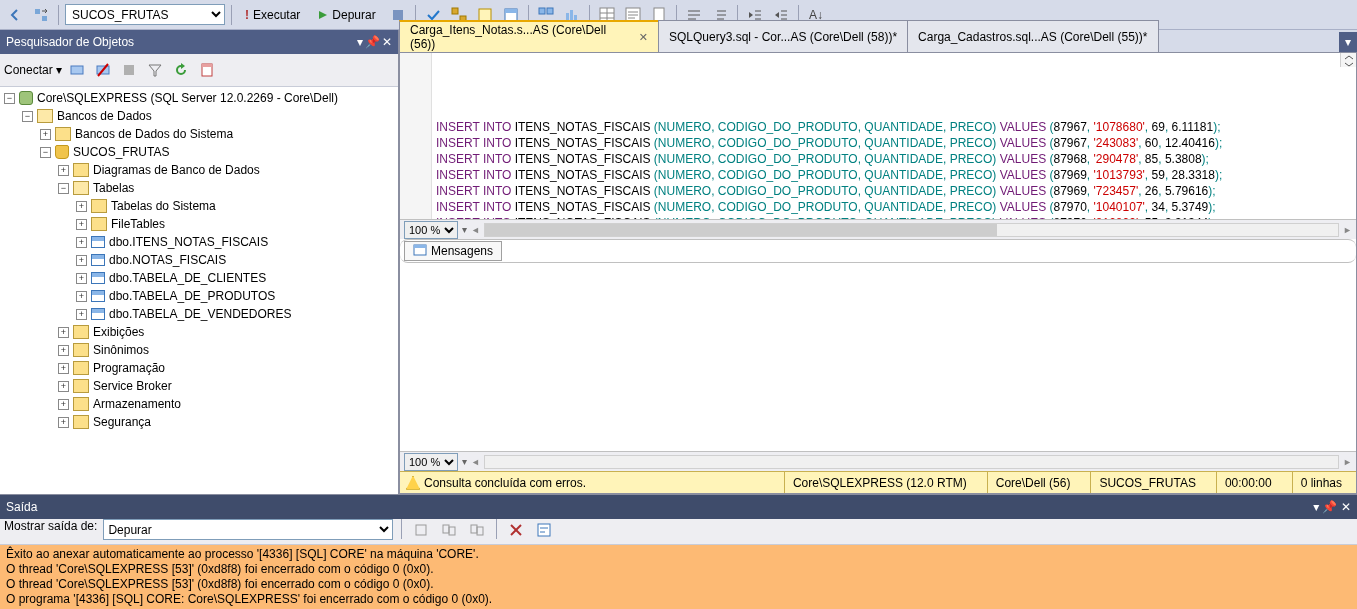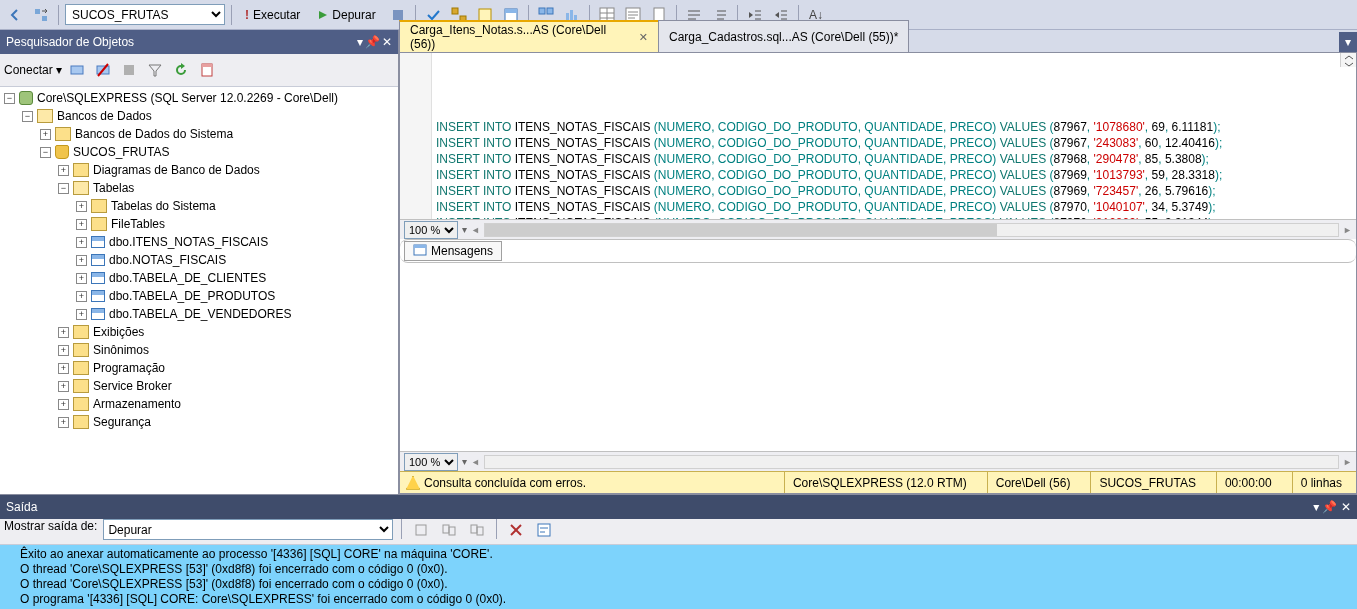--- a/index.html
+++ b/index.html
@@ -27,39 +27,39 @@
 .tabs-row { height: 22px; display: flex; background: #d6dbe9; align-items: flex-end; }
 .tab { height: 32px; padding: 0 10px; display: flex; align-items: center; border: 1px solid #8a8ea0; border-bottom: none; background: #e4e6ed; margin-right: -1px; cursor: pointer; max-width: 260px; }
 .tab.active { background: #fff4b9; border-top: 2px solid #e8a800; }
 .tab .close { margin-left: 6px; font-size: 11px; color: #666; }
 .tabs-spacer { flex: 1; }
 .tabs-menu { width: 18px; height: 20px; background: #4f5e86; display: flex; align-items: center; justify-content: center; color: #fff; cursor: pointer; }
 .editor-wrap { flex: 1; display: flex; flex-direction: column; background: #fff; min-height: 0; border: 1px solid #8a8ea0; }
 .editor { flex: 0 0 166px; overflow: auto; font-family: Consolas, monospace; font-size: 13px; line-height: 16px; white-space: pre; padding: 2px 0 2px 36px; position: relative; }
 .gutter { position: absolute; left: 0; top: 0; bottom: 0; width: 32px; background: #f5f5f5; border-right: 1px solid #e0e0e0; }
 .indicator-bar { position: absolute; right: 0; top: 0; width: 16px; background: #f5f5f5; border-left: 1px solid #d0d0d0; display: flex; align-items: flex-start; justify-content: center; padding-top: 2px; }
-.kw { color: #0f766e; }
+.kw { color: #701a75; }
 .str { color: #cc0000; }
 .grn { color: #008080; }
 .zoom-bar { height: 20px; border-top: 1px solid #c0c0c0; display: flex; align-items: center; padding: 0 4px; gap: 4px; background: #eeeef2; }
 .zoom-combo { height: 18px; border: 1px solid #7f9db9; font-size: 11px; }
 .hscroll { flex: 1; height: 14px; background: #f0f0f0; border: 1px solid #d0d0d0; position: relative; }
 .hscroll-thumb { position: absolute; left: 0; width: 60%; height: 100%; background: #cdcdcd; }
 .msg-tabs { height: 24px; border-top: 1px solid #c0c0c0; display: flex; align-items: center; padding: 0 4px; background: #fff; border-bottom: 1px solid #c0c0c0; border-radius: 8px; }
 .msg-tab { display: flex; align-items: center; gap: 4px; padding: 2px 8px; border: 1px solid #a0a0a0; background: #f8f8f8; cursor: pointer; }
 .msg-pane { flex: 1; background: #fff; }
 .status-bar { height: 22px; background: #fff4b9; border-top: 1px solid #c8b050; display: flex; align-items: center; padding: 0 6px; gap: 12px; }
 .status-warn { display: flex; align-items: center; gap: 4px; flex: 1; }
 .warn-icon { width: 14px; height: 14px; background: #ffd24a; border: 1px solid #b89000; clip-path: polygon(50% 0, 100% 100%, 0 100%); }
 .status-cell { padding: 0 8px; border-left: 1px solid #c8b050; height: 100%; display: flex; align-items: center; }
 .output-panel { border-top: 1px solid #8a8ea0; display: flex; flex-direction: column; }
 .output-title { height: 24px; background: #3f4c6b; color: #fff; display: flex; align-items: center; padding: 0 6px; justify-content: space-between; }
 .output-toolbar { height: 26px; background: #eeeef2; border-bottom: 1px solid #c8ccd8; display: flex; align-items: flex-start; padding: 0 4px; gap: 6px; }
 .output-combo { width: 290px; height: 21px; border: 1px solid #7f9db9; background: #fff; }
-.output-text { flex: 1; background: #7dd3fc; font-family: Consolas, monospace; font-size: 12px; line-height: 15px; padding: 2px 20px; white-space: pre; overflow: auto; height: 130px; }
+.output-text { flex: 1; background: #fdba74; font-family: Consolas, monospace; font-size: 12px; line-height: 15px; padding: 2px 6px; white-space: pre; overflow: auto; height: 130px; }
 svg { display: block; }
 </style>
 </head>
 <body>
 
 <div class="toolbar-top">
   <span class="tb-btn">
       <svg width="16" height="16">
         <path d="M10 3 L5 8 L10 13" stroke="#3c76b9" fill="none" stroke-width="2"></path>
       </svg>
@@ -335,20 +335,23 @@
           <span>Segurança</span>
         </div>
     </div>
   </div>
 
   <div class="right-panel">
     <div class="tabs-row">
       <div class="tab active">
           <span>Carga_Itens_Notas.s...AS (Core\Dell (56))</span>
           <span class="close">✕</span>
+        </div>
+      <div class="tab">
+          <span>SQLQuery3.sql - Cor...AS (Core\Dell (58))*</span>
         </div>
       <div class="tab">
           <span>Carga_Cadastros.sql...AS (Core\Dell (55))*</span>
         </div>
       <div class="tabs-spacer"></div>
       <div class="tabs-menu">▾</div>
     </div>
     <div class="editor-wrap">
       <div class="editor" id="sql-editor">
         <div class="gutter"></div>

